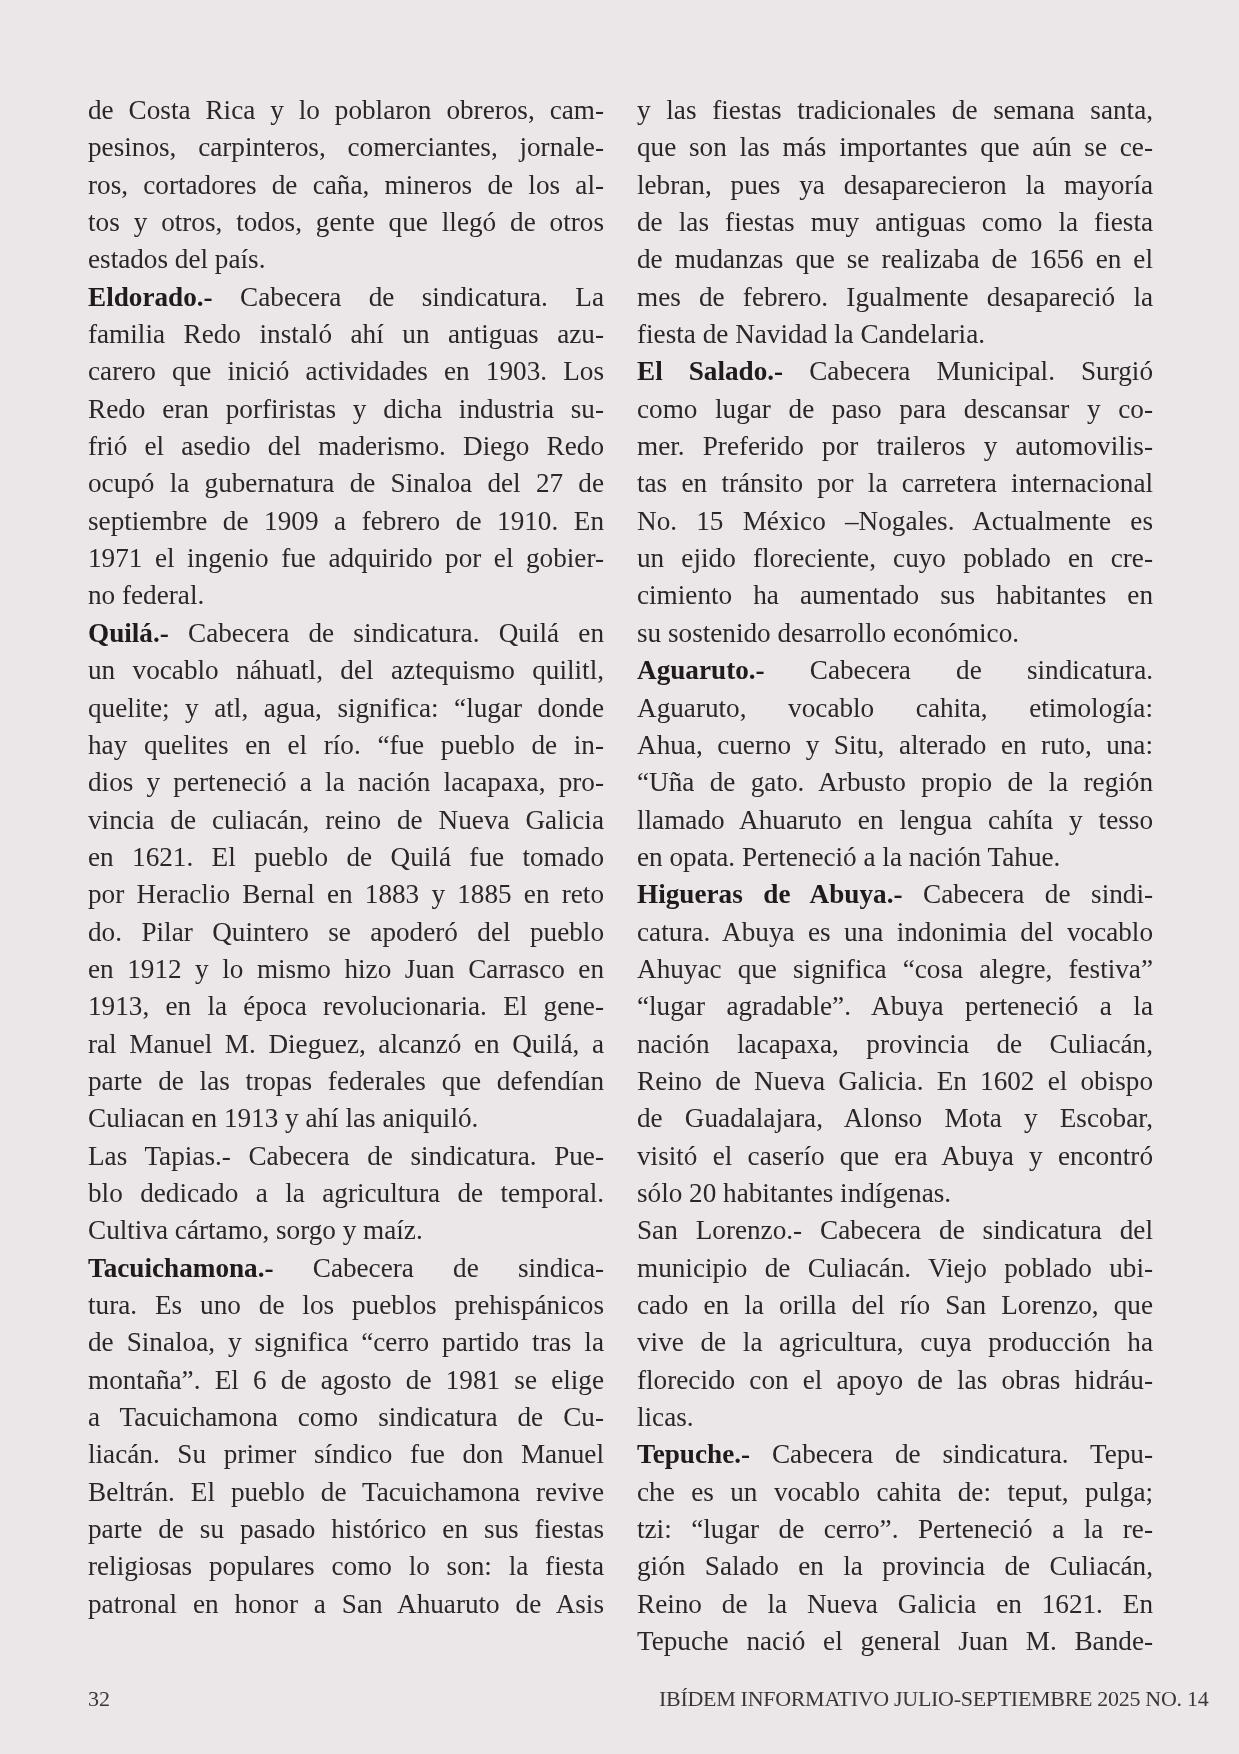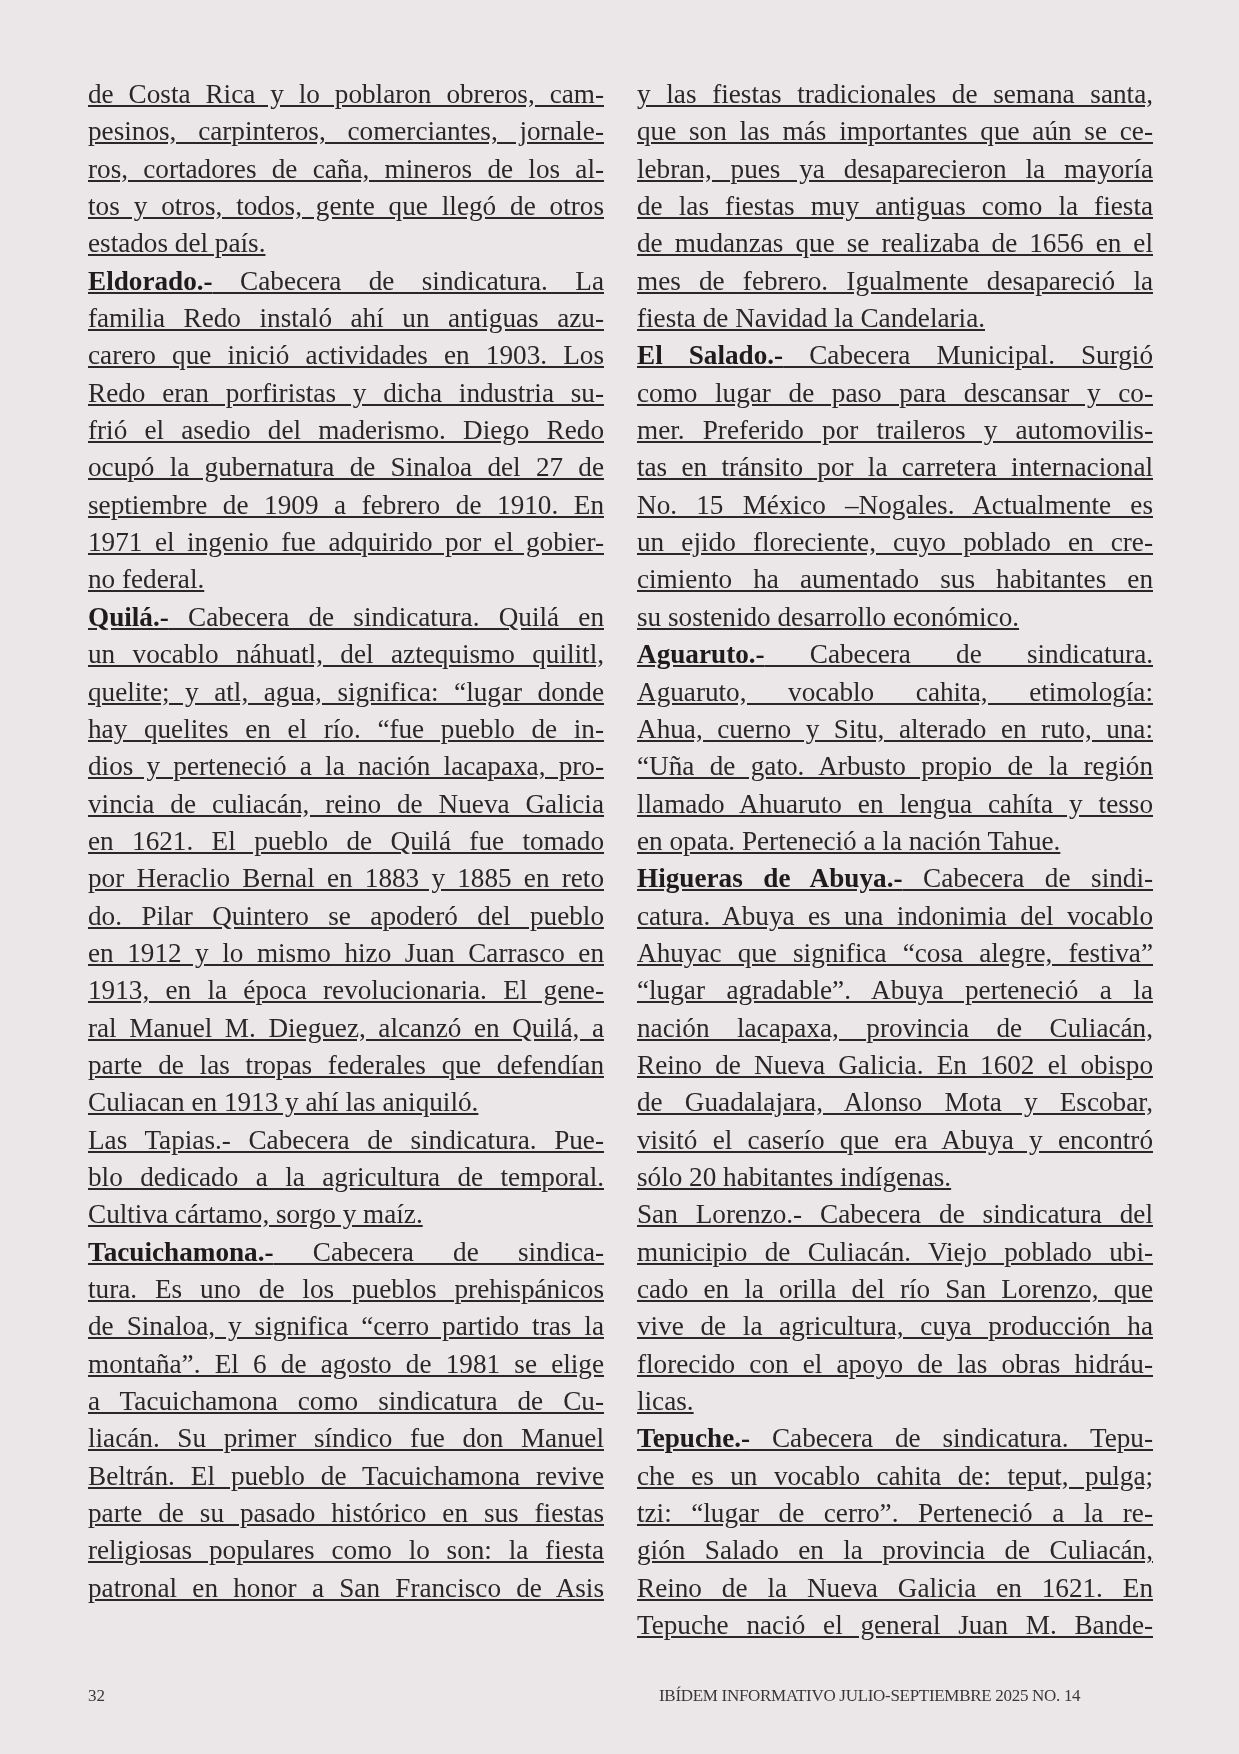--- a/index.html
+++ b/index.html
@@ -4,37 +4,37 @@
 <style>
   html, body { margin:0; padding:0; }
   body {
     width:1239px; height:1754px;
     background:#ebe7e8;
     position:relative; overflow:hidden;
     font-family:"Liberation Serif","DejaVu Serif",serif;
     color:#2b2627;
   }
   .col {
-    position:absolute; top:76px;text-decoration:underline;
+    position:absolute; top:92px;
   }
   .col-left { left:88px; width:516px; }
   .col-right { left:637px; width:516px; }
   .ln {
     display:block;
     height:37.35px; line-height:37.35px;
     font-size:27.2px;
     white-space:nowrap;
     text-align:justify; text-align-last:justify;
     overflow:visible;
   }
   .ln.end { text-align:center; text-align-last:left; }
   .ln b { font-weight:bold; color:#1f1a1b;margin-top:33px; }
   .footer {
     position:absolute; top:1686px;
-    font-size:17px; color:#3a3536;
+    font-size:22px; color:#3a3536;
   }
   .page-num { left:88px; }
   .pub { left:659px; letter-spacing:-0.3px; }
 </style>
 </head>
 <body>
 
 <div class="col col-left" id="col-left">
     <div class="ln"><span>de Costa Rica y lo poblaron obreros, cam-</span></div>
     <div class="ln"><span>pesinos, carpinteros, comerciantes, jornale-</span></div>
@@ -69,21 +69,21 @@
     <div class="ln end"><span>Cultiva cártamo, sorgo y maíz.</span></div>
     <div class="ln"><b>Tacuichamona.-</b><span>  Cabecera   de sindica-</span></div>
     <div class="ln"><span>tura. Es uno de los pueblos prehispánicos</span></div>
     <div class="ln"><span>de Sinaloa, y significa “cerro partido tras la</span></div>
     <div class="ln"><span>montaña”. El 6 de agosto de 1981 se elige</span></div>
     <div class="ln"><span>a Tacuichamona como sindicatura de Cu-</span></div>
     <div class="ln"><span>liacán. Su primer síndico fue don Manuel</span></div>
     <div class="ln"><span>Beltrán. El pueblo de Tacuichamona revive</span></div>
     <div class="ln"><span>parte de su pasado histórico en sus fiestas</span></div>
     <div class="ln"><span>religiosas populares como lo son: la fiesta</span></div>
-    <div class="ln"><span>patronal en honor a San Francisco de Asis</span></div>
+    <div class="ln"><span>patronal en honor a San Ahuaruto de Asis</span></div>
   </div>
 <div class="col col-right" id="col-right">
     <div class="ln"><span>y las fiestas tradicionales de semana santa,</span></div>
     <div class="ln"><span>que son las más importantes que aún se ce-</span></div>
     <div class="ln"><span>lebran, pues ya desaparecieron la mayoría</span></div>
     <div class="ln"><span>de las fiestas muy antiguas como la fiesta</span></div>
     <div class="ln"><span>de mudanzas que se realizaba de 1656 en el</span></div>
     <div class="ln"><span>mes de febrero. Igualmente desapareció la</span></div>
     <div class="ln end"><span>fiesta de Navidad la Candelaria.</span></div>
     <div class="ln"><b>El Salado.-</b><span> Cabecera Municipal. Surgió</span></div>

